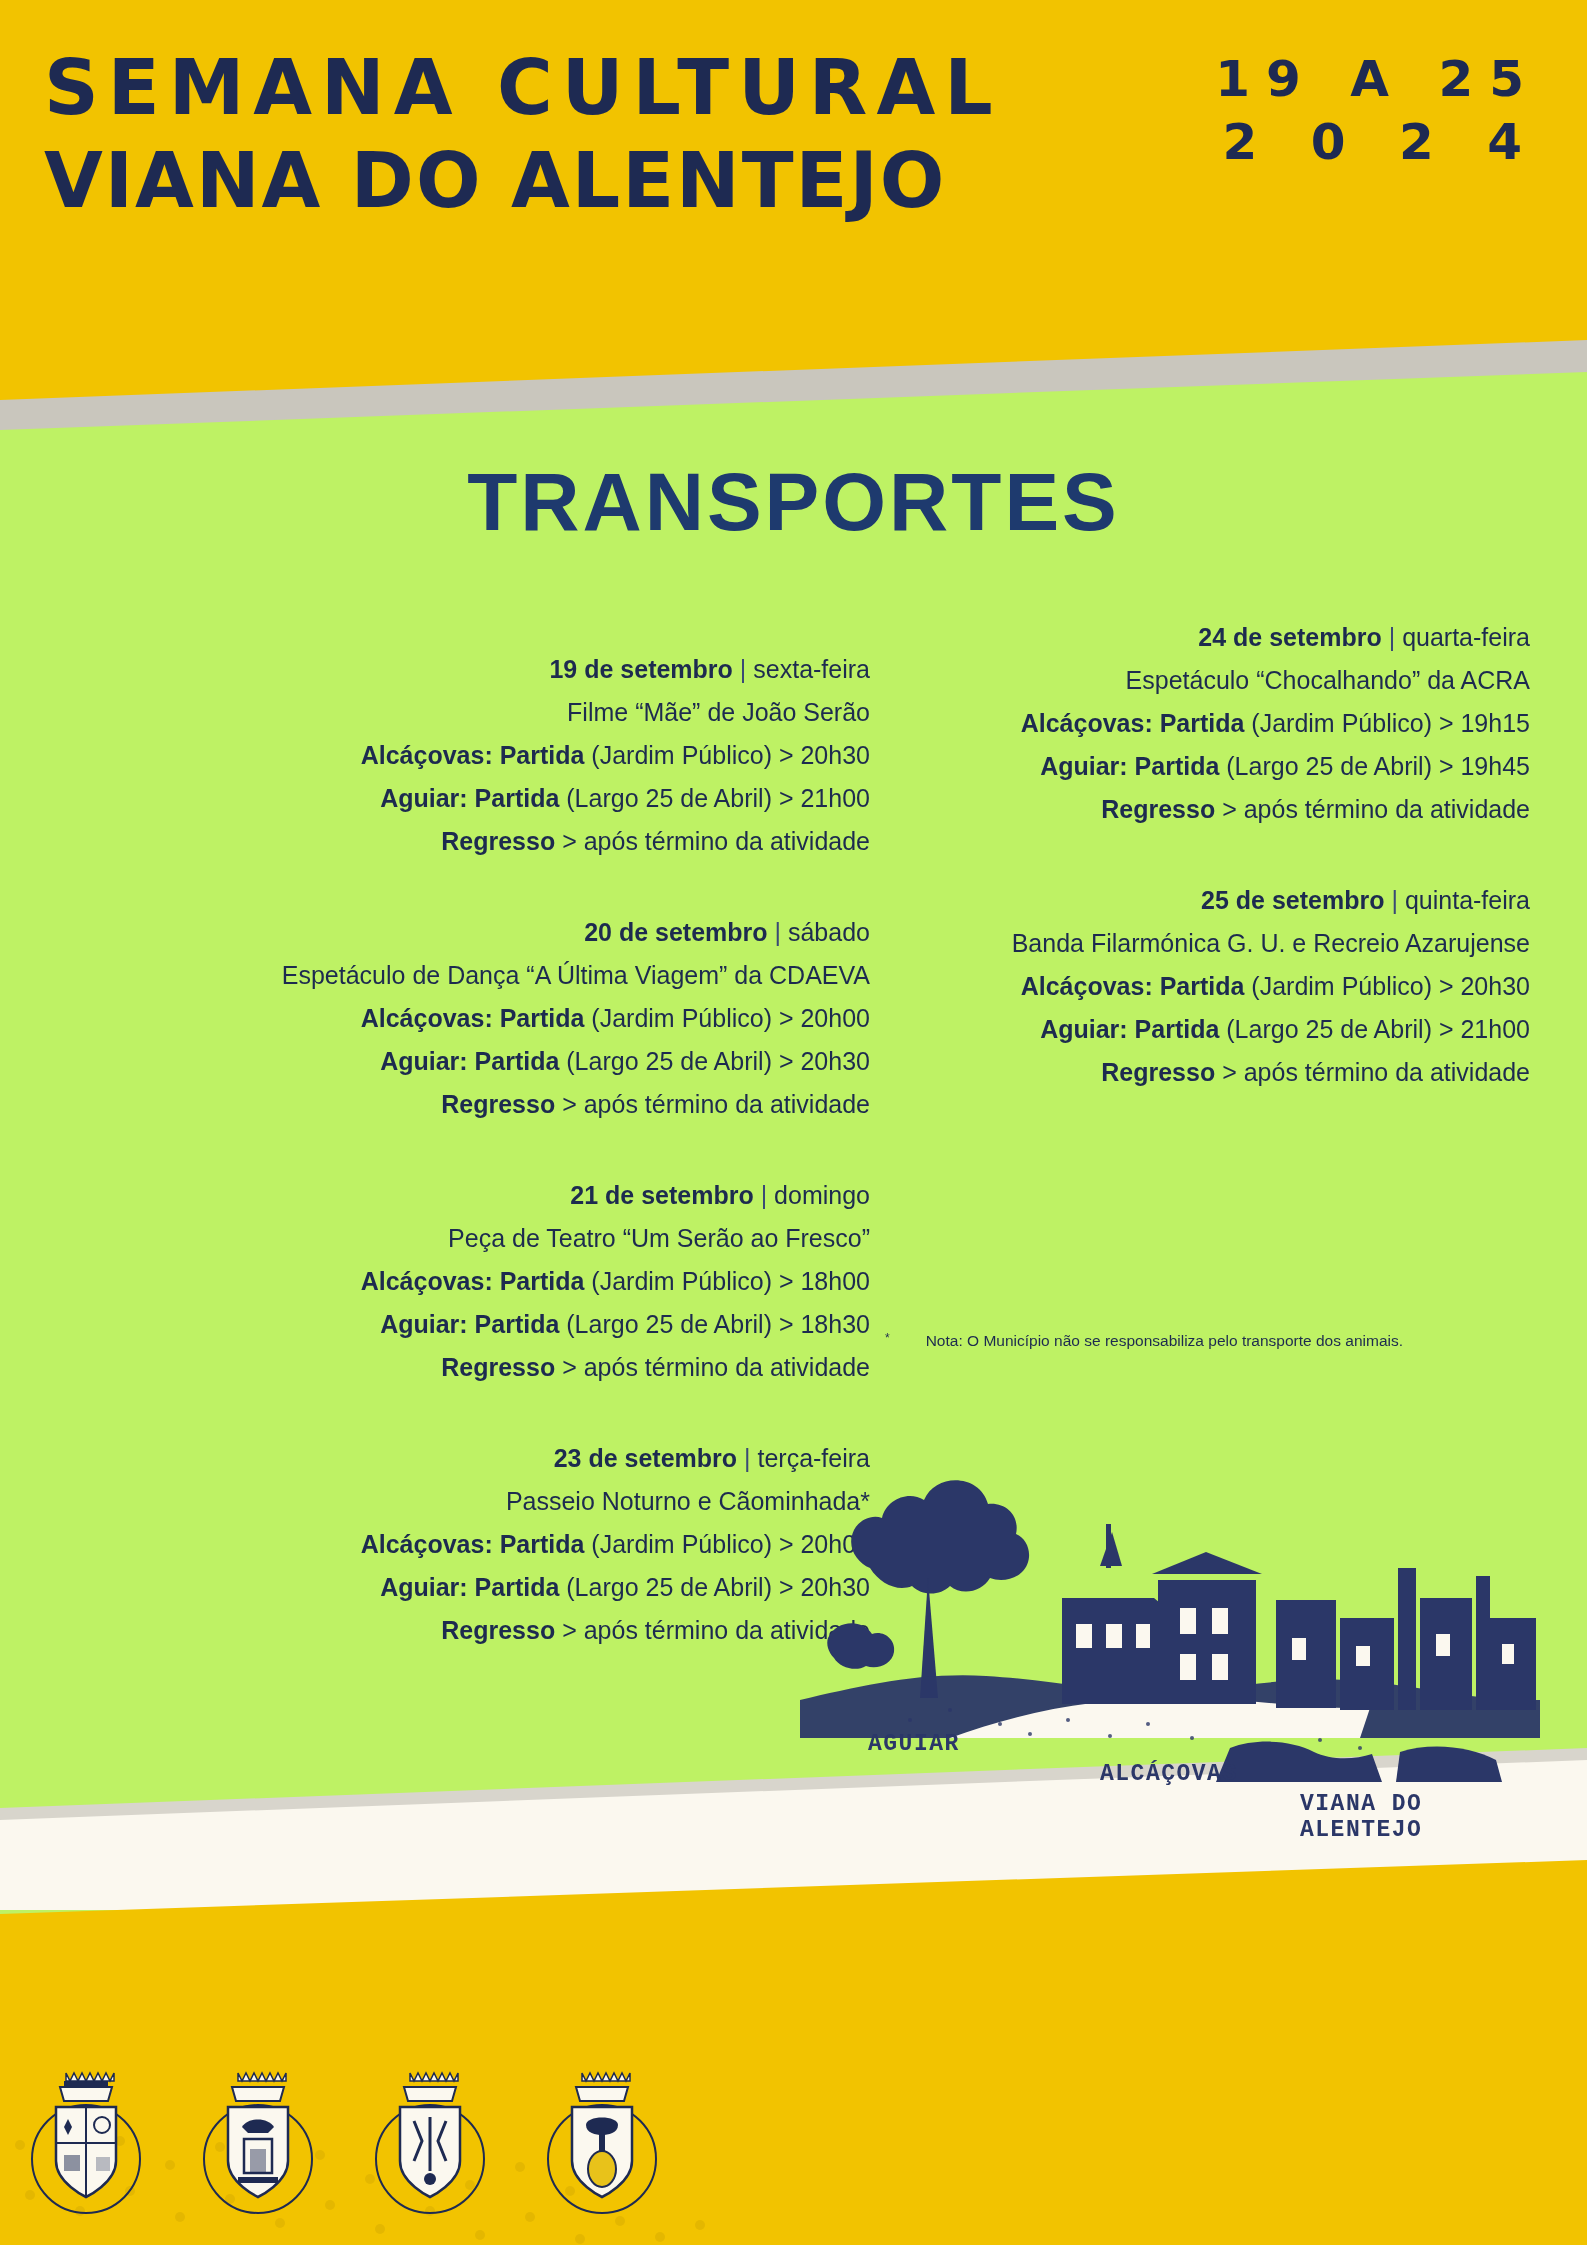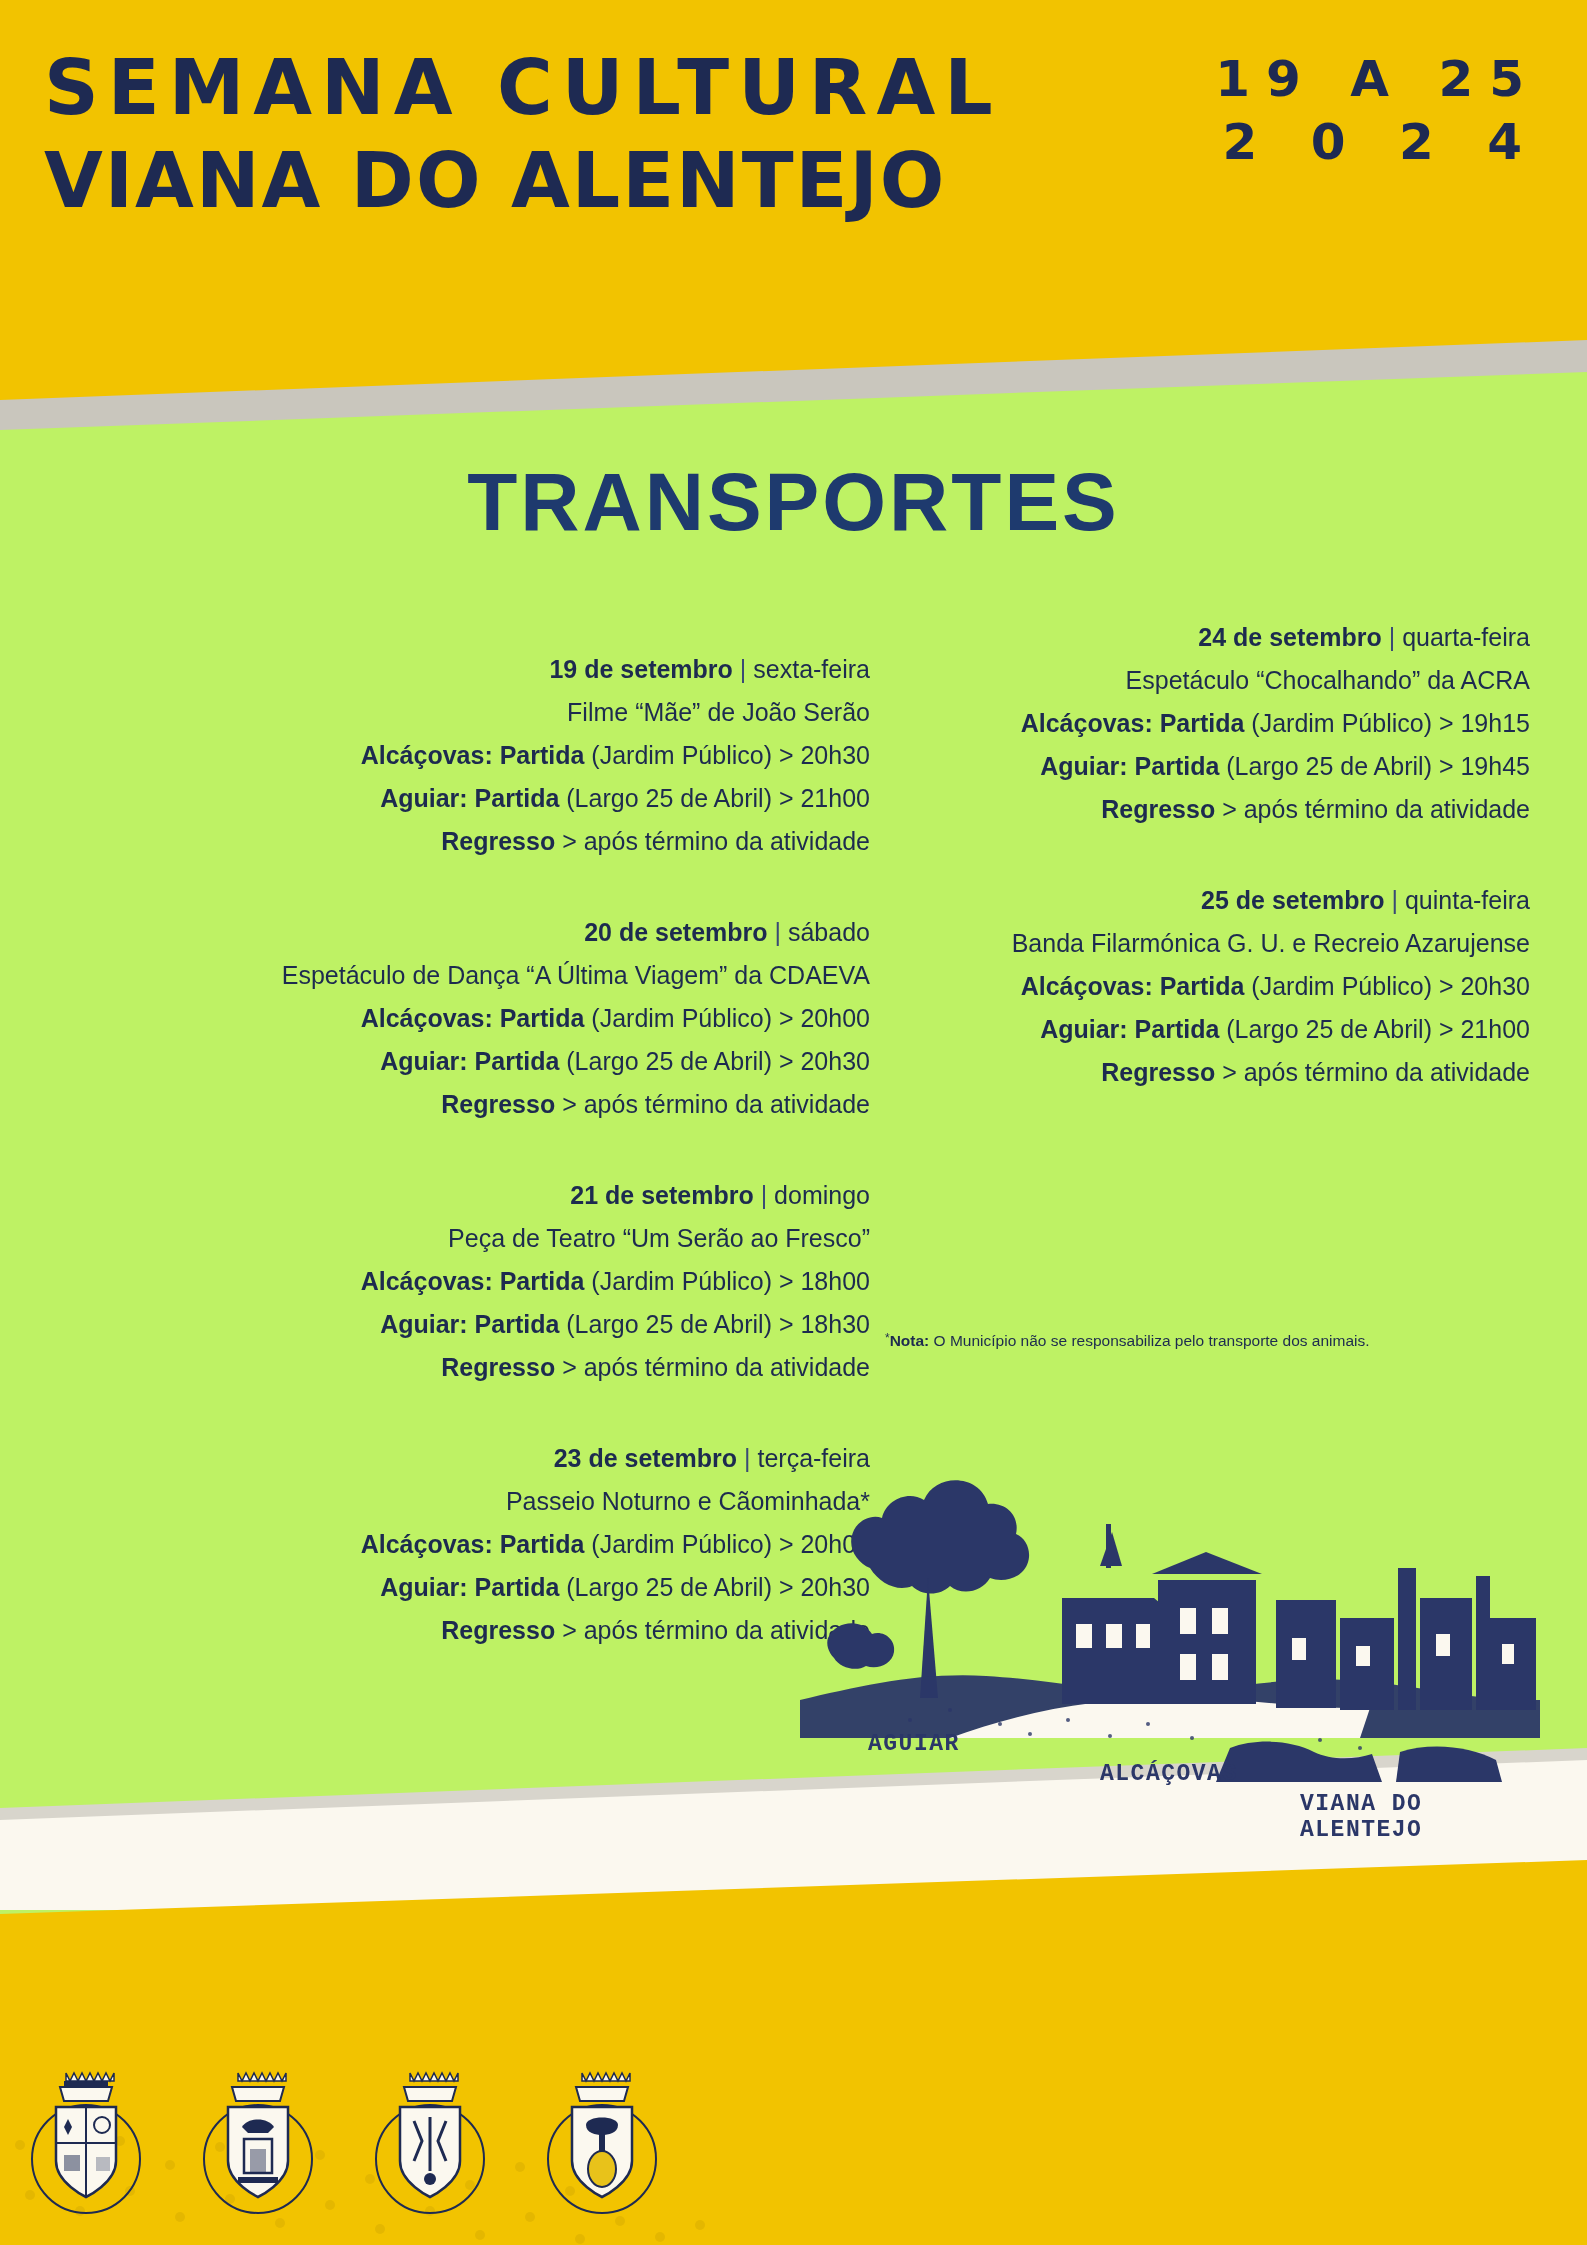--- a/index.html
+++ b/index.html
@@ -111,21 +111,21 @@
     position: absolute;
     top: 1330px;
     left: 885px;
     width: 640px;
     font-size: 15.5px;
     color: #1d2b4f;
     z-index: 5;
     line-height: 1.4;
   }
   .note .star { font-size: 12px; vertical-align: top; }
-  .note b { font-weight: bold; }
+  .note b { font-weight: normal; margin-left: 36px; }
 
   
   .illo {
     position: absolute;
     top: 1448px;
     left: 800px;
     width: 740px;
     height: 350px;
     z-index: 5;
   }

